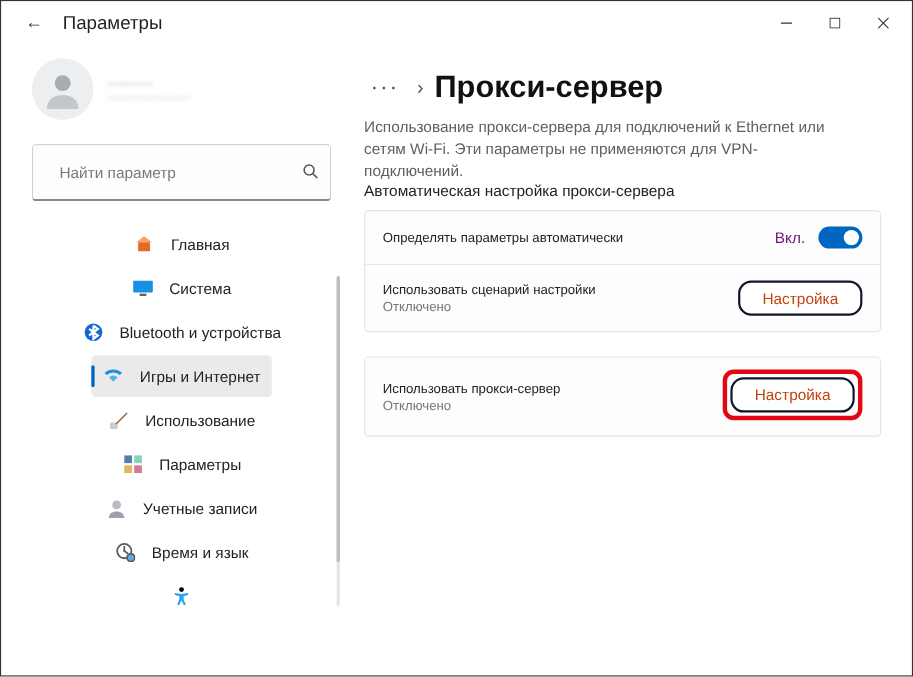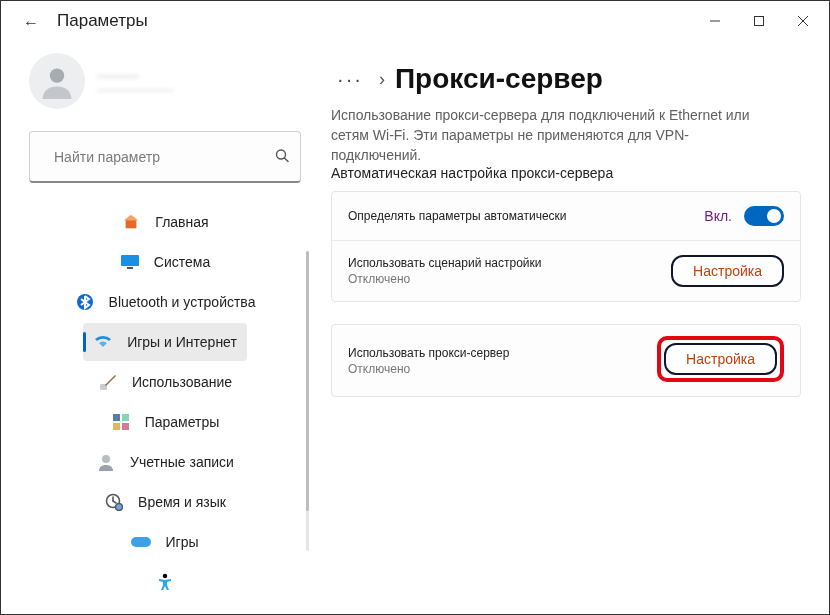--- a/index.html
+++ b/index.html
@@ -205,28 +205,20 @@
               <circle cx="8" cy="8" r="6.5"></circle>
               <line x1="8" y1="8" x2="8" y2="4"></line>
               <line x1="8" y1="8" x2="11" y2="10"></line>
               <circle class="globe" cx="14" cy="14" r="3.5"></circle>
             </svg>
           </span>
         <span>Время и язык</span>
       </div>
       <div class="nav-item">
         <span class="nav-icon">
-            <svg class="i-game" width="20" height="14" viewBox="0 0 20 14">
-              <rect x="0" y="2" width="20" height="10" rx="5"></rect>
-            </svg>
-          </span>
-        <span>Игры</span>
-      </div>
-      <div class="nav-item">
-        <span class="nav-icon">
             <svg class="i-acc" width="18" height="18" viewBox="0 0 18 18">
               <circle cx="9" cy="3" r="2.2"></circle>
               <path d="M3 6l6 1 6-1v2l-4 1v3l2 5h-2l-2-4-2 4H5l2-5V9L3 8z"></path>
             </svg>
           </span>
       </div>
     </nav>
 
     <div class="scrollbar">
         <div class="scrollbar-thumb"></div>

